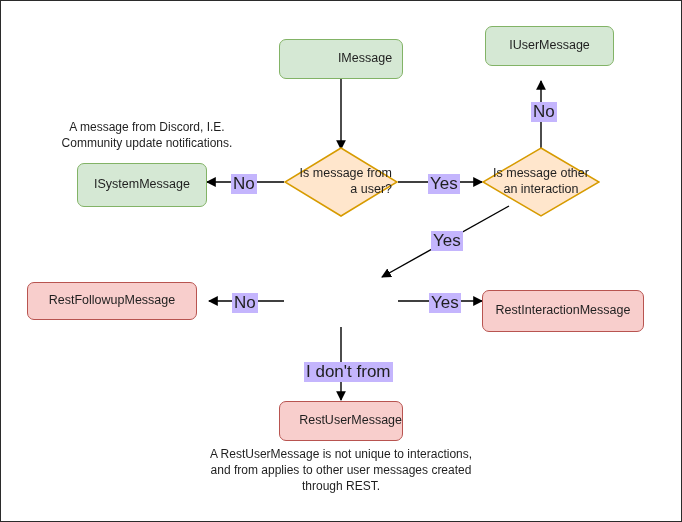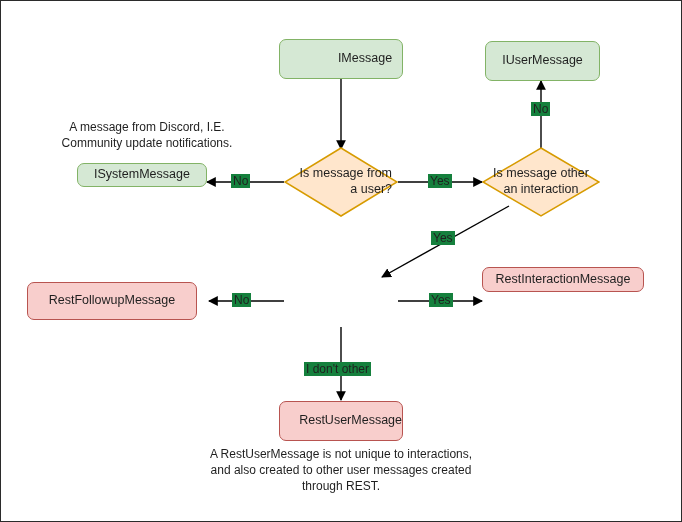--- a/index.html
+++ b/index.html
@@ -64,23 +64,23 @@
     height: 100%;
   }
   .node.diamond .dlabel {
     position: relative;
     z-index: 2;
     padding: 0 6px;
   }
 
   .edge-label {
     position: absolute;
-    font-size: 12px;
+    font-size: 17px;
     color: #1f1f1f;
-    background: #15803d;
+    background: #c4b5fd;
     padding: 0 2px;
     white-space: nowrap;
     z-index: 4;
   }
 
   .caption {
     position: absolute;
     font-size: 12px;
     color: #1f1f1f;
     line-height: 1.33;
@@ -131,25 +131,25 @@
 
     <g>
       <line x1="340" y1="326" x2="340" y2="399" stroke="#000000" stroke-width="1.4" marker-end="url(#arrow)"></line>
     </g>
   </svg>
 
   <div class="node rect green" style="left:278px; top:38px; width:124px; height:40px;padding-left:48px;">
     <span>IMessage</span>
   </div>
 
-  <div class="node rect green" style="left:484px; top:40px; width:115px; height:40px;">
+  <div class="node rect green" style="left:484px; top:25px; width:129px; height:40px;">
     <span>IUserMessage</span>
   </div>
 
-  <div class="node rect green" style="left:76px; top:162px; width:130px; height:24px;">
+  <div class="node rect green" style="left:76px; top:162px; width:130px; height:44px;">
     <span>ISystemMessage</span>
   </div>
 
   <div class="node diamond" style="left:283px; top:146px; width:114px; height:70px;text-align:right;">
     <svg class="dshape" viewBox="0 0 114 70" preserveAspectRatio="none" xmlns="http://www.w3.org/2000/svg">
       <polygon points="57,1 113,35 57,69 1,35" fill="#ffe6cc" stroke="#d79b00" stroke-width="1.5"></polygon>
     </svg>
     <span class="dlabel">Is message from a user?</span>
   </div>
 
@@ -158,42 +158,42 @@
       <polygon points="59,1 117,35 59,69 1,35" fill="#ffe6cc" stroke="#d79b00" stroke-width="1.5"></polygon>
     </svg>
     <span class="dlabel">Is message other an interaction</span>
   </div>
 
 
   <div class="node rect red" style="left:26px; top:281px; width:170px; height:38px;">
     <span>RestFollowupMessage</span>
   </div>
 
-  <div class="node rect red" style="left:481px; top:266px; width:162px; height:25px;">
+  <div class="node rect red" style="left:481px; top:289px; width:162px; height:42px;">
     <span>RestInteractionMessage</span>
   </div>
 
   <div class="node rect red" style="left:278px; top:400px; width:124px; height:40px;justify-content:flex-end;">
     <span>RestUserMessage</span>
   </div>
 
   <div class="edge-label" style="left:230px; top:173px;">No</div>
 
   <div class="edge-label" style="left:427px; top:173px;">Yes</div>
 
   <div class="edge-label" style="left:530px; top:101px;">No</div>
 
   <div class="edge-label" style="left:430px; top:230px;">Yes</div>
 
   <div class="edge-label" style="left:231px; top:292px;">No</div>
 
   <div class="edge-label" style="left:428px; top:292px;">Yes</div>
 
-  <div class="edge-label" style="left:303px; top:361px;">I don't other</div>
+  <div class="edge-label" style="left:303px; top:361px;">I don't from</div>
 
   <div class="caption" style="left:46px; top:119px; width:200px;">A message from Discord, I.E.
 Community update notifications.</div>
 
   <div class="caption" style="left:190px; top:446px; width:300px;">A RestUserMessage is not unique to interactions,
-and also created to other user messages created
+and from applies to other user messages created
 through REST.</div>
 
 </div>
 
 </body></html>

